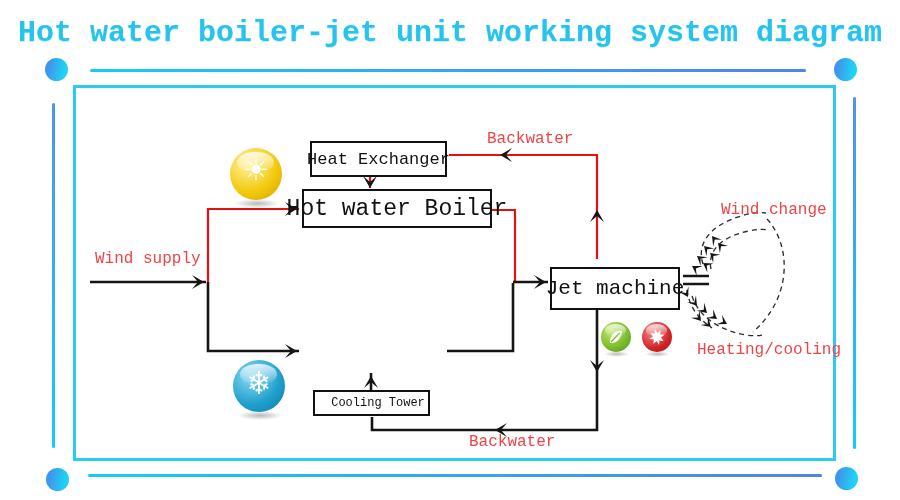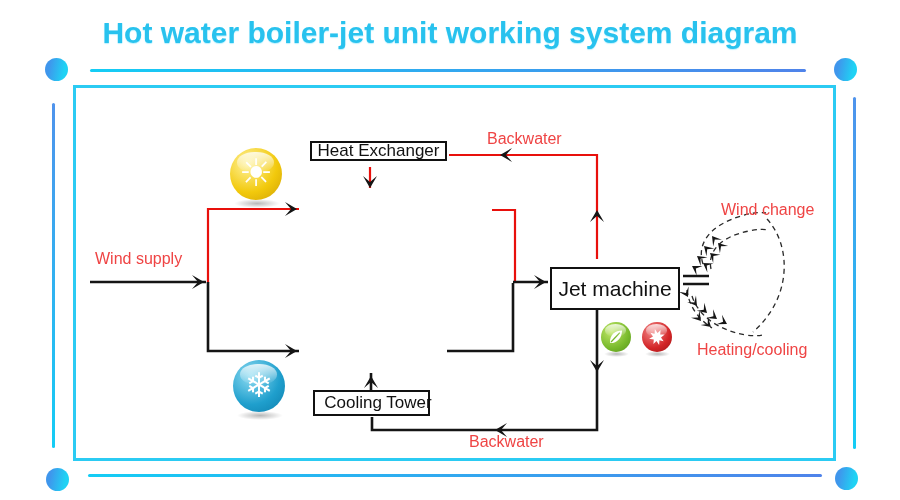--- a/index.html
+++ b/index.html
@@ -1,17 +1,17 @@
 <!DOCTYPE html>
 <html><head>
 <meta charset="utf-8">
 <style>
   html,body{margin:0;padding:0;background:#ffffff;}
   #stage{position:relative;width:900px;height:500px;background:#fff;overflow:hidden;
-         font-family:Liberation Sans, sans-serif;}
+         font-family:Liberation Mono, monospace;}
 
   
   #title{position:absolute;top:16px;left:0;width:900px;text-align:center;
          font-size:30px;font-weight:bold;letter-spacing:0px;color:#28c2ee;
          text-shadow:0 1px 1px rgba(180,240,255,.9);}
   #title-underline{position:absolute;top:69px;left:90px;width:716px;height:3px;
          background:linear-gradient(90deg,#14cdf5,#4f83ea);border-radius:2px;}
 
   
   #frame{position:absolute;left:73px;top:85px;width:757px;height:370px;
@@ -22,24 +22,24 @@
   #accent-bottom{position:absolute;left:88px;top:474px;width:734px;height:3px;
          background:linear-gradient(90deg,#14cdf5,#4f83ea);border-radius:2px;}
   .corner-dot{position:absolute;width:23px;height:23px;border-radius:50%;
          background:linear-gradient(100deg,#3f96ec 20%,#1fd2f4 80%);}
   #dot-tl{left:45px;top:58px;} #dot-tr{left:834px;top:58px;}
   #dot-bl{left:46px;top:468px;} #dot-br{left:835px;top:467px;}
 
   
   .dbox{position:absolute;box-sizing:border-box;border:2px solid #111;background:#fff;
         display:flex;align-items:center;justify-content:center;color:#111;white-space:nowrap;z-index:3;}
-  #box-heat-exchanger{left:310px;top:141px;width:137px;height:20px;font-size:17px;}
+  #box-heat-exchanger{left:310px;top:141px;width:137px;height:36px;font-size:17px;}
   #box-hot-water-boiler{left:302px;top:189px;width:190px;height:39px;font-size:23px;}
   #box-screw-chiller{left:302px;top:332px;width:145px;height:40px;font-size:23px;}
-  #box-cooling-tower{left:313px;top:390px;width:117px;height:26px;font-size:17px;padding-left:13px;}
+  #box-cooling-tower{left:313px;top:390px;width:117px;height:26px;font-size:12px;padding-left:13px;}
   #box-jet-machine{left:550px;top:259px;width:130px;height:43px;font-size:21px;margin-top:8px;}
 
   
   .flabel{position:absolute;font-size:16px;color:#ef4444;white-space:nowrap;z-index:3;}
   #lbl-backwater-top{left:487px;top:130px;}
   #lbl-water-supply{left:95px;top:250px;}
   #lbl-wind-change{left:721px;top:201px;}
   #lbl-heating-cooling{left:697px;top:341px;}
   #lbl-backwater-bottom{left:469px;top:433px;}
 
@@ -141,20 +141,23 @@
       <use href="#chev" transform="translate(717,319) rotate(37)"></use>
       <use href="#chev" transform="translate(727,324) rotate(30)"></use>
       <use href="#chev" transform="translate(701,321) rotate(50)"></use>
       <use href="#chev" transform="translate(711,327) rotate(42)"></use>
     </g>
   </svg>
 
   <div id="box-heat-exchanger" class="dbox">
     <span>Heat Exchanger</span>
   </div>
+  <div id="box-hot-water-boiler" class="dbox">
+    <span>Hot water Boiler</span>
+  </div>
   <div id="box-cooling-tower" class="dbox">
     <span>Cooling Tower</span>
   </div>
   <div id="box-jet-machine" class="dbox">
     <span>Jet machine</span>
   </div>
 
   <div id="lbl-backwater-top" class="flabel">Backwater</div>
   <div id="lbl-water-supply" class="flabel">Wind supply</div>
   <div id="lbl-wind-change" class="flabel">Wind change</div>

